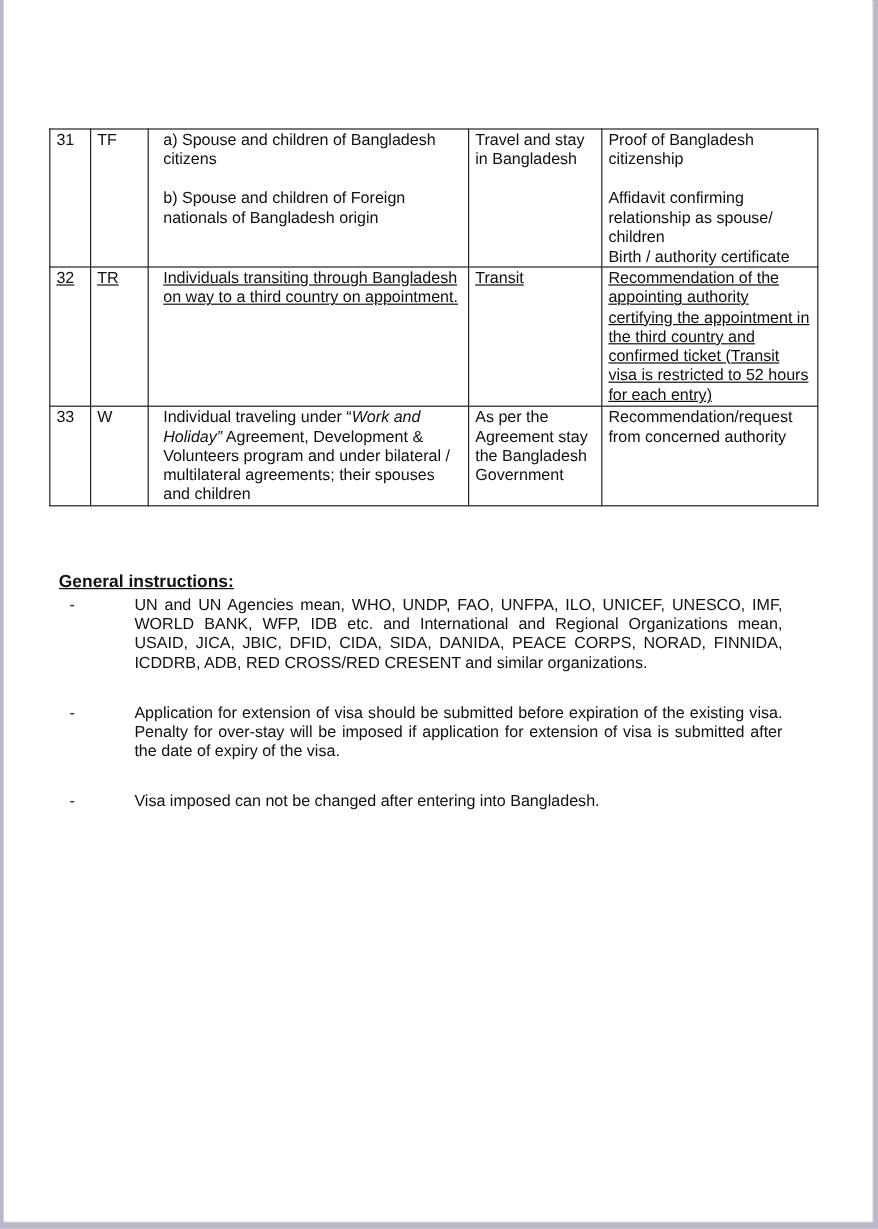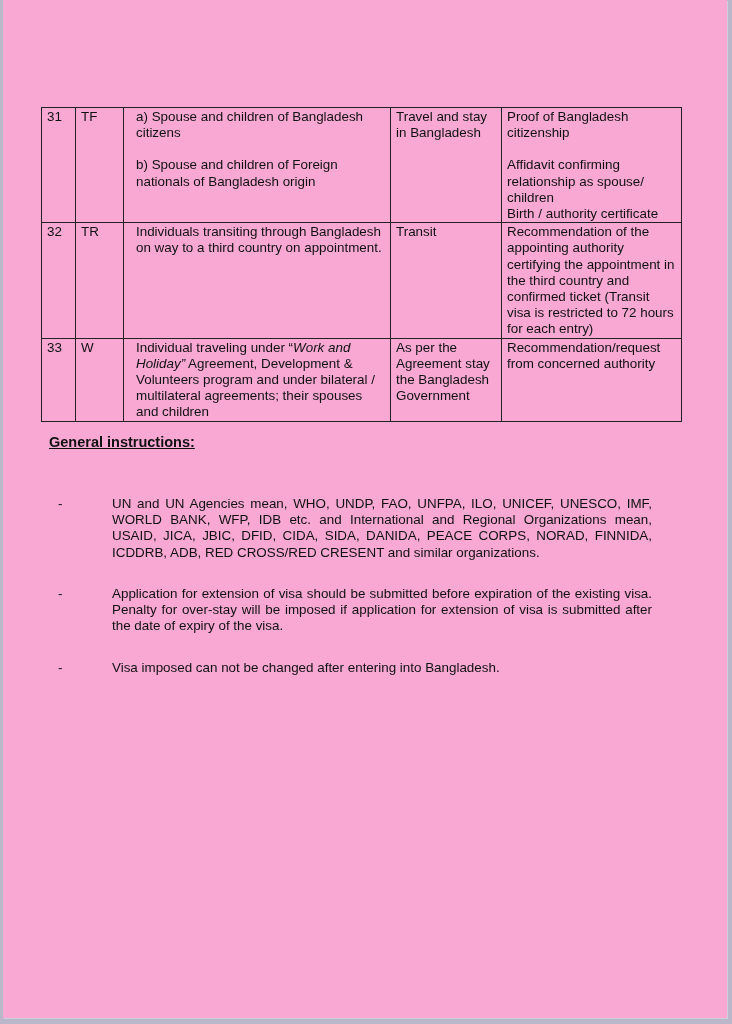--- a/index.html
+++ b/index.html
@@ -5,44 +5,44 @@
   html, body { margin: 0; padding: 0; }
   body {
     width: 732px; height: 1024px; overflow: hidden;
     background: #b9b7c9;
     font-family: "Liberation Sans", sans-serif;
     color: #111;
   }
   .page {
     position: absolute; left: 3px; top: 0;
     width: 724px; height: 1018px;
-    background: #f9a8d4;
+    background: #ffffff;
     box-shadow: 1px 1px 0 #d0cfdb;
   }
   .tbl {
     position: absolute; left: 38px; top: 107px;
     border-collapse: collapse;
     font-size: 13.4px; line-height: 16.2px;
   }
   .tbl td {
     border: 1.4px solid #222;
     vertical-align: top;
     padding: 1px 5px 0 5px;
   }
   .c1 { width: 23px; }
   .c2 { width: 37px; }
   .c3 { width: 249px; padding-left: 12px !important; margin-top: 48px; }
   .c4 { width: 100px; }
   .c5 { width: 169px; }
   .r31 { height: 114px; }
-  .r32 { height: 114px; }
+  .r32 { height: 114px; text-decoration: underline; }
   .r33 { height: 79px; }
   .gap { height: 16px; }
   .heading {
-    position: absolute; left: 46px; top: 434px;
+    position: absolute; left: 46px; top: 477px;
     font-size: 14.5px; font-weight: bold;
     text-decoration: underline;
   }
   .instr {
     position: absolute; left: 55px;
     font-size: 13.4px; line-height: 16.2px;
   }
   .instr .dash { position: absolute; left: 0; top: 0; }
   .instr .txt {
     position: absolute; left: 54px; width: 540px;
@@ -73,21 +73,21 @@
         <div class="gap"></div>
         <div>Affidavit confirming relationship as spouse/ children</div>
         <div>Birth / authority certificate</div>
       </td>
     </tr>
     <tr class="r32">
       <td class="c1">32</td>
       <td class="c2">TR</td>
       <td class="c3">Individuals transiting through Bangladesh on way to a third country on appointment.</td>
       <td class="c4">Transit</td>
-      <td class="c5">Recommendation of the appointing authority certifying the appointment in the third country and confirmed ticket (Transit visa is restricted to 72 hours for each entry)</td>
+      <td class="c5">Recommendation of the appointing authority certifying the appointment in the third country and confirmed ticket (Transit visa is restricted to 52 hours for each entry)</td>
     </tr>
     <tr class="r33">
       <td class="c1">33</td>
       <td class="c2">W</td>
       <td class="c3"><span>Individual traveling under “</span><i>Work and Holiday”</i><span> Agreement, Development &amp; Volunteers program and under bilateral / multilateral agreements; their spouses and children</span></td>
       <td class="c4">As per the Agreement stay the Bangladesh Government</td>
       <td class="c5">Recommendation/request from concerned authority</td>
     </tr>
   </tbody>
     </table>

